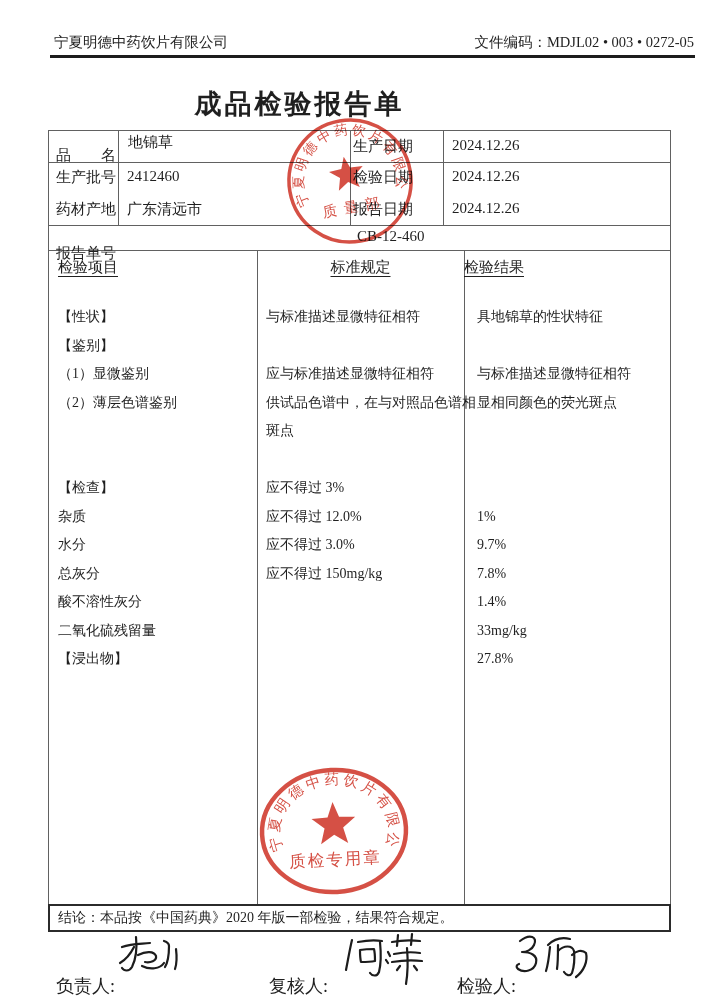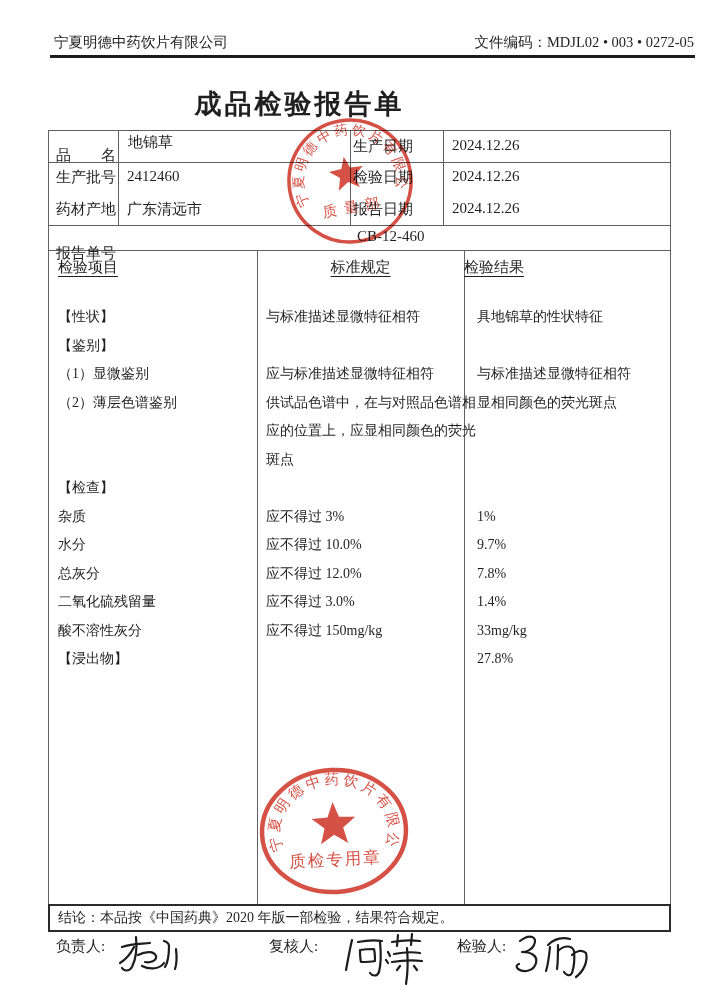--- a/index.html
+++ b/index.html
@@ -13,21 +13,21 @@
   .title{position:absolute;left:0;top:86px;width:599px;text-align:center;margin:0;
          font-size:27px;font-weight:bold;letter-spacing:3px;}
   .ln{position:absolute;background:#616161;}
   .cell{font-size:15px;}
   .thead{font-size:15px;text-decoration:underline;text-underline-offset:4px;}
   .col{position:absolute;top:303px;font-size:14px;}
   .col .tline{height:28.5px;line-height:28.5px;white-space:nowrap;}
   .concl-box{position:absolute;left:48px;top:904px;width:623px;height:28px;
              border:2px solid #2b2b2b;box-sizing:border-box;}
   .concl-text{position:absolute;left:58px;top:909px;font-size:14px;white-space:nowrap;}
-  .sig-label{font-size:15px;top:937px;}
+  .sig-label{font-size:18px;top:974px;}
   .stamp{position:absolute;mix-blend-mode:multiply;opacity:.88;}
   .stamp text{font-family:"Liberation Serif","DejaVu Serif",serif;}
   svg.sig{position:absolute;}
   svg.sig path{fill:none;stroke:#1c1c1c;stroke-width:2.2;stroke-linecap:round;stroke-linejoin:round;}
 </style>
 </head>
 <body>
 
 <div class="page">
 
@@ -74,34 +74,32 @@
       <div class="tline">【性状】</div>
       <div class="tline">【鉴别】</div>
       <div class="tline">（1）显微鉴别</div>
       <div class="tline">（2）薄层色谱鉴别</div>
       <div class="tline">&nbsp;</div>
       <div class="tline">&nbsp;</div>
       <div class="tline">【检查】</div>
       <div class="tline">杂质</div>
       <div class="tline">水分</div>
       <div class="tline">总灰分</div>
+      <div class="tline">酸不溶性灰分</div>
       <div class="tline">二氧化硫残留量</div>
-      <div class="tline">酸不溶性灰分</div>
       <div class="tline">【浸出物】</div>
     </div>
   <div id="col-c2" class="col" style="left:266px;width:196px;">
       <div class="tline">与标准描述显微特征相符</div>
       <div class="tline">&nbsp;</div>
       <div class="tline">应与标准描述显微特征相符</div>
       <div class="tline">供试品色谱中，在与对照品色谱相</div>
-      <div class="tline">应的位置上，应显相同颜色的荧光</div>
       <div class="tline">斑点</div>
       <div class="tline">&nbsp;</div>
       <div class="tline">应不得过 3%</div>
-      <div class="tline">应不得过 10.0%</div>
       <div class="tline">应不得过 12.0%</div>
       <div class="tline">应不得过 3.0%</div>
       <div class="tline">应不得过 150mg/kg</div>
     </div>
   <div id="col-c3" class="col" style="left:477px;width:192px;">
       <div class="tline">具地锦草的性状特征</div>
       <div class="tline">&nbsp;</div>
       <div class="tline">与标准描述显微特征相符</div>
       <div class="tline">显相同颜色的荧光斑点</div>
       <div class="tline">&nbsp;</div>

